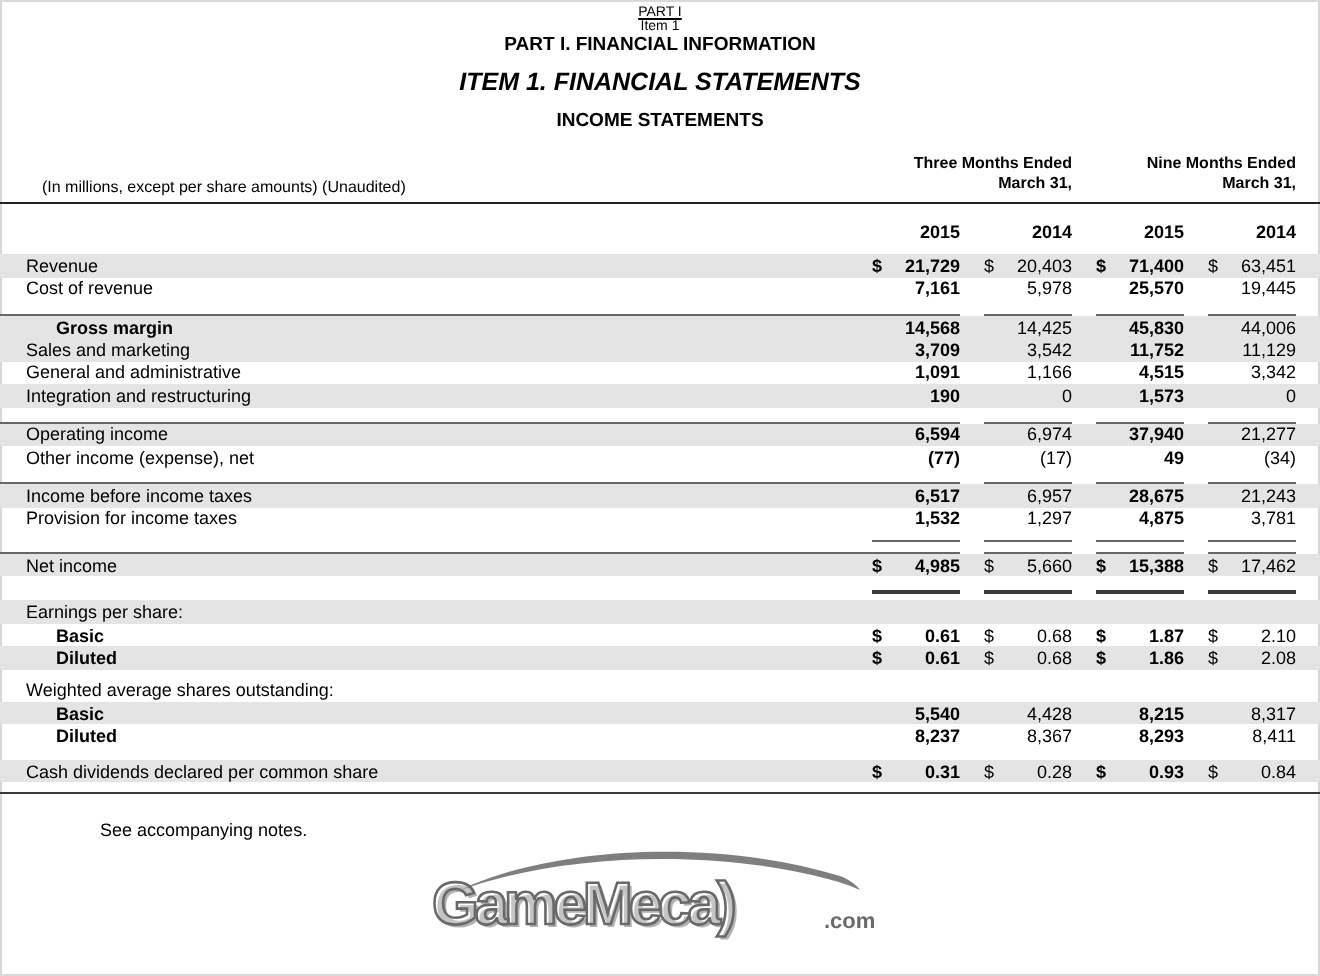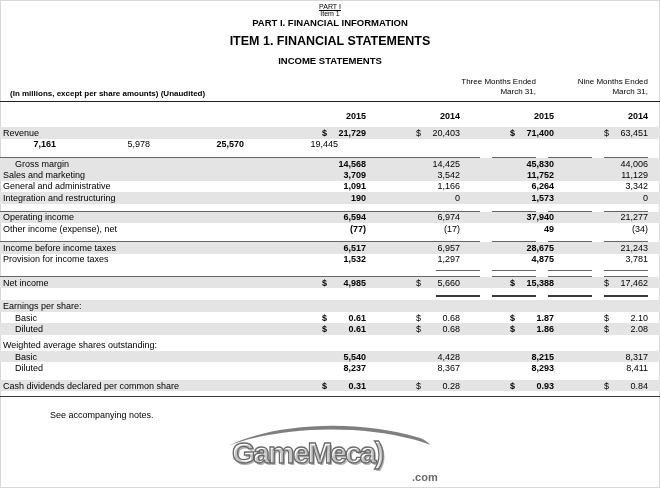--- a/index.html
+++ b/index.html
@@ -6,62 +6,62 @@
   body{
     width:660px;height:488px;position:relative;overflow:hidden;
     background:#fff;color:#000;
     font-family:"Liberation Sans",sans-serif;font-size:9px;
     box-shadow:inset 0 0 0 1px #d8d8d8;
   }
   .center{text-align:center;}
   .part-ref{font-size:7px;padding-top:3px;text-decoration:underline;}
   .item-ref{font-size:7px;}
   .h1{font-weight:bold;font-size:9.5px;}
-  .h2{font-weight:bold;font-size:12.5px;margin-top:6px;}
+  .h2{font-weight:bold;font-size:12.5px;margin-top:6px;font-style:italic;}
   .h3{font-weight:bold;font-size:9.5px;margin-top:7px;}
 
   .fintable{margin-top:11px;}
   .caption-row{display:flex;align-items:flex-end;padding-right:12px;border-bottom:1px solid #222;padding-bottom:3px;}
-  .caption{flex:1;font-weight:bold;font-size:8px;padding-left:10px;}
-  .grp{width:100px;margin-left:12px;text-align:right;font-weight:normal;font-size:8px;line-height:1.3;white-space:nowrap;}
-
-  .row{display:flex;align-items:center;height:11.4px;padding-right:12px;gap:38px;}
+  .caption{flex:1;font-weight:normal;font-size:8px;padding-left:21px;}
+  .grp{width:100px;margin-left:12px;text-align:right;font-weight:bold;font-size:8px;line-height:1.3;white-space:nowrap;}
+
+  .row{display:flex;align-items:center;height:11.4px;padding-right:12px;}
   .years-row{margin-top:9px;margin-bottom:5px;font-weight:bold;}
-  .lbl{flex:1;padding-left:3px;white-space:nowrap;overflow:hidden;}
-  .lbl.ind{padding-left:15px;}
+  .lbl{flex:1;padding-left:13px;white-space:nowrap;overflow:hidden;}
+  .lbl.ind{padding-left:28px;font-weight:bold;}
   .cell{width:44px;margin-left:12px;display:flex;align-items:baseline;}
   .cell .num{margin-left:auto;}
   .cell.b{font-weight:bold;}
   .shaded{background:#e4e4e4;}
 
   .div-row{display:flex;align-items:flex-end;height:8px;padding-right:12px;}
   .div-row .long{flex:1;border-bottom:1px solid #666;}
   .div-row .sp{flex:1;}
   .div-row .seg{width:44px;margin-left:12px;border-bottom:1px solid #666;}
   .div-row.tight{height:6px;}
   .div-row.dbl{height:9px;margin-bottom:3px;}
   .div-row.dbl .seg{border-bottom:2px solid #3a3a3a;}
   .gap5{height:5px;}
   .gap6{height:6px;}
   .bottom-line{border-bottom:1px solid #3a3a3a;margin-top:5px;}
   .footnote{margin-top:13px;padding-left:3px;font-size:9px;margin-left:47px;}
 
   .watermark{position:absolute;left:216px;top:416px;width:240px;height:68px;opacity:.85;pointer-events:none;}
   .wm-swoosh{position:absolute;left:8px;top:4px;}
   .wm-text{
-    position:absolute;left:16px;top:22px;white-space:nowrap;
+    position:absolute;left:0;top:22px;white-space:nowrap;
     font-weight:bold;font-size:30px;letter-spacing:-2px;line-height:1;
     color:rgba(255,255,255,0.25);
     -webkit-text-stroke:1.3px #4f4f4f;
     text-shadow:1.5px 1.5px 0 rgba(90,90,90,0.55);
   }
   .wm-suffix{
     position:absolute;left:196px;top:40px;
     font-weight:bold;font-size:11px;letter-spacing:0;color:#4f4f4f;
-    -webkit-text-stroke:0;text-shadow:none;margin-top:16px;
+    -webkit-text-stroke:0;text-shadow:none;
   }
 </style>
 </head>
 <body>
 
 <div class="center part-ref">PART I</div>
 <div class="center item-ref">Item 1</div>
 <div class="center h1">PART I. FINANCIAL INFORMATION</div>
 <div class="center h2">ITEM 1. FINANCIAL STATEMENTS</div>
 <div class="center h3">INCOME STATEMENTS</div>
@@ -110,20 +110,21 @@
         <span>$</span>
         <span class="num">71,400</span>
       </div>
     <div class="cell">
         <span>$</span>
         <span class="num">63,451</span>
       </div>
   </div>
 
   <div class="row">
+    <div class="lbl">Cost of revenue</div>
     <div class="cell b">
         <span class="num">7,161</span>
       </div>
     <div class="cell">
         <span class="num">5,978</span>
       </div>
     <div class="cell b">
         <span class="num">25,570</span>
       </div>
     <div class="cell">
@@ -173,21 +174,21 @@
 
   <div class="row">
     <div class="lbl">General and administrative</div>
     <div class="cell b">
         <span class="num">1,091</span>
       </div>
     <div class="cell">
         <span class="num">1,166</span>
       </div>
     <div class="cell b">
-        <span class="num">6,264</span>
+        <span class="num">4,515</span>
       </div>
     <div class="cell">
         <span class="num">3,342</span>
       </div>
   </div>
 
   <div class="row shaded">
     <div class="lbl">Integration and restructuring</div>
     <div class="cell b">
         <span class="num">190</span>

